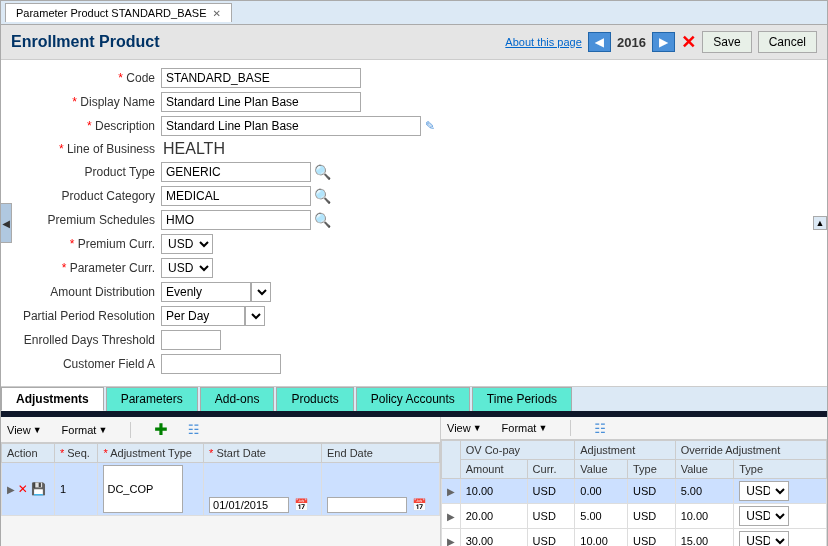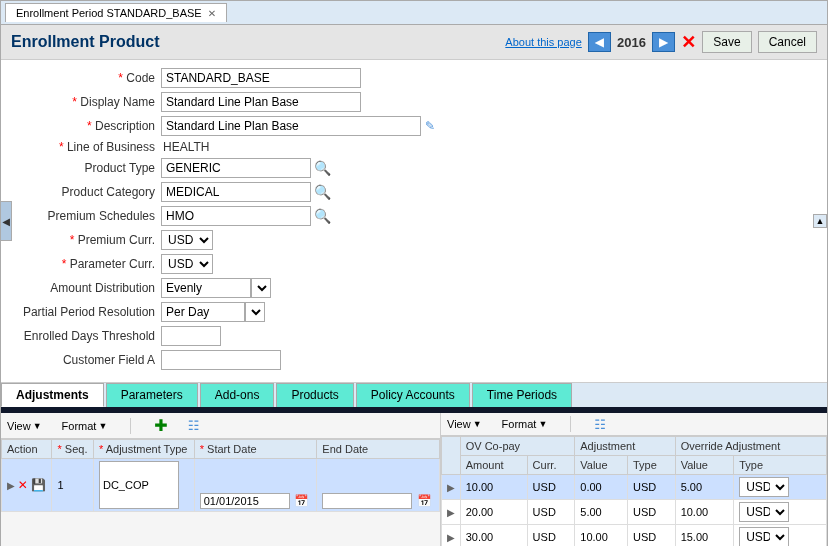--- a/index.html
+++ b/index.html
@@ -24,21 +24,21 @@
     .btn-cancel { background: #e8f0e8; border: 1px solid #aaa; padding: 3px 10px; cursor: pointer; font-size: 12px; }
 
     
     .form-area { padding: 8px 10px; background: #fff; }
     .form-row { display: flex; align-items: center; margin-bottom: 4px; }
     .form-label { text-align: right; min-width: 150px; padding-right: 6px; font-size: 12px; color: #333; }
     .form-label.required::before { content: "* "; color: red; }
     .form-input { border: 1px solid #aaa; padding: 2px 4px; font-size: 12px; background: #fff; }
     .form-input-wide { width: 200px; }
     .form-input-medium { width: 150px; }
-    .form-value { font-size: 12px; color: #333; padding-left: 2px; }
+    .form-value { font-size: 16px; color: #333; padding-left: 2px; }
     .search-icon { color: #4a90d9; margin-left: 3px; cursor: pointer; font-size: 14px; }
     .dropdown-select { border: 1px solid #aaa; padding: 1px 2px; font-size: 12px; background: #fff; }
     .edit-icon { color: #4a90d9; margin-left: 4px; cursor: pointer; }
 
     
     .collapse-handle { position: absolute; left: 0; top: 50%; transform: translateY(-50%); background: #b0c8e0; border: 1px solid #aaa; width: 12px; height: 40px; display: flex; align-items: center; justify-content: center; cursor: pointer; font-size: 10px; color: #333; }
 
     
     .tabs-section { border-top: 1px solid #ccc; background: #f5f5f5; }
     .tabs-row { display: flex; background: #dce9f5; border-bottom: 6px solid #0f172a; }
@@ -61,35 +61,35 @@
 
     
     .data-table { width: 100%; border-collapse: collapse; font-size: 11px; }
     .data-table th { background: #dce9f5; border: 1px solid #ccc; padding: 3px 5px; text-align: left; font-size: 11px; font-weight: normal; color: #333; white-space: nowrap; }
     .data-table td { border: 1px solid #ddd; padding: 2px 5px; font-size: 11px; white-space: nowrap; }
     .data-table tr.selected td { background: #cce0ff; }
     .data-table tr:not(.selected) td { background: #fff; }
     .row-arrow { color: #666; font-size: 10px; cursor: pointer; }
     .required-star { color: red; }
     .cell-input { border: 1px solid #aaa; padding: 17px 3px; font-size: 11px; width: 80px; }
-    .cell-input-date { border: 1px solid #aaa; padding: 1px 3px; font-size: 11px; width: 90px; margin-top: 32px; }
+    .cell-input-date { border: 1px solid #aaa; padding: 1px 3px; font-size: 11px; width: 80px; margin-top: 32px; }
     .date-icon { color: red; margin-left: 2px; cursor: pointer; font-size: 12px; }
     .delete-icon { color: red; font-size: 12px; cursor: pointer; }
     .save-row-icon { color: #4a90d9; font-size: 12px; cursor: pointer; }
     .col-group-header { text-align: center; font-weight: bold; border-bottom: 1px solid #ccc; }
     .scroll-btn { background: #dce9f5; border: 1px solid #aaa; width: 14px; height: 14px; display: flex; align-items: center; justify-content: center; cursor: pointer; font-size: 9px; }
   </style>
 </head>
 <body>
 
 <div class="window">
 
   <div class="tab-bar">
     <div class="tab-item">
-      <span>Enrollment Period STANDARD_BASE</span>
+      <span>Parameter Product STANDARD_BASE</span>
       <span class="close-x">✕</span>
     </div>
   </div>
 
   <div class="page-header">
     <span class="page-title">Enrollment Product</span>
     <div class="header-right">
       <span class="about-link">About this page</span>
       <button class="nav-arrow">◀</button>
       <span class="year-display">2016</span>

